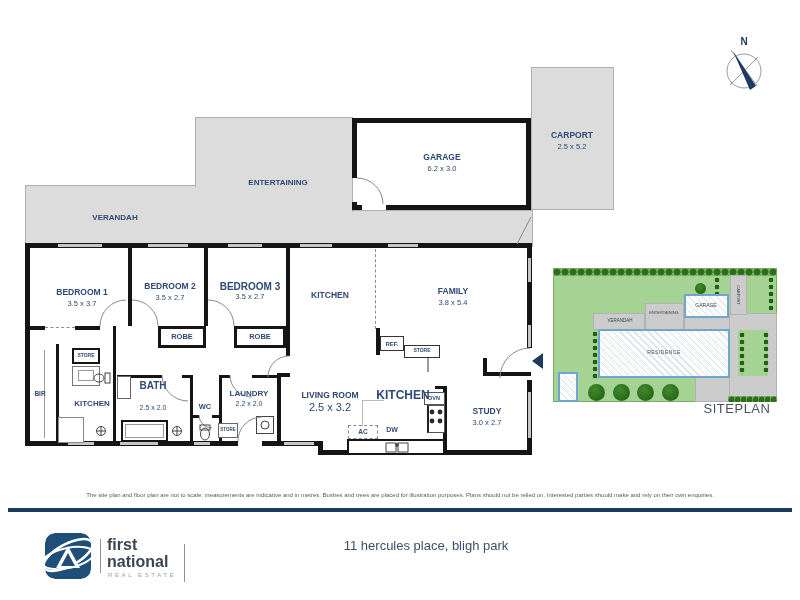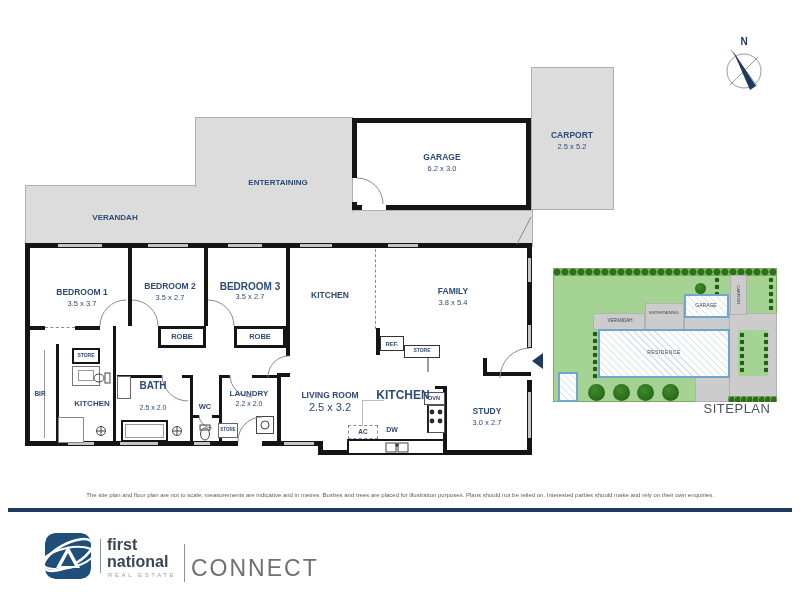--- a/index.html
+++ b/index.html
@@ -254,15 +254,15 @@
       <ellipse cx="23" cy="25" rx="26" ry="10" fill="none" stroke="#fff" stroke-width="2" transform="rotate(-12 23 25)"></ellipse>
       <polygon points="23,13 11,35 35,35" fill="#fff"></polygon>
       <polygon points="23,20 16,33 30,33" fill="#1f4e79"></polygon>
     </g>
   </svg>
   <div class="grayline" style="left:100px;top:539px;width:1px;height:34px;background:#8d9298;"></div>
   <div class="brandtxt" style="left:107px;top:536px;font-size:16px;">first</div>
   <div class="brandtxt" style="left:107px;top:553px;font-size:16px;">national</div>
   <div class="brandtxt" style="left:108px;top:572px;font-size:6px;font-weight:400;letter-spacing:2.6px;color:#9aa0a6;">REAL ESTATE</div>
   <div class="grayline" style="left:184px;top:544px;width:1px;height:38px;background:#8d9298;"></div>
-  <div class="brandtxt" style="left:191px;top:555px;font-size:23px;font-weight:400;letter-spacing:2px;color:#6f7072;">CONNECT</div>
+  <div class="abs" style="left:316px;top:538px;width:220px;text-align:center;font-size:13px;color:#3b5070;">11 hercules place, bligh park</div>
 
 </div>
 
 </body></html>

